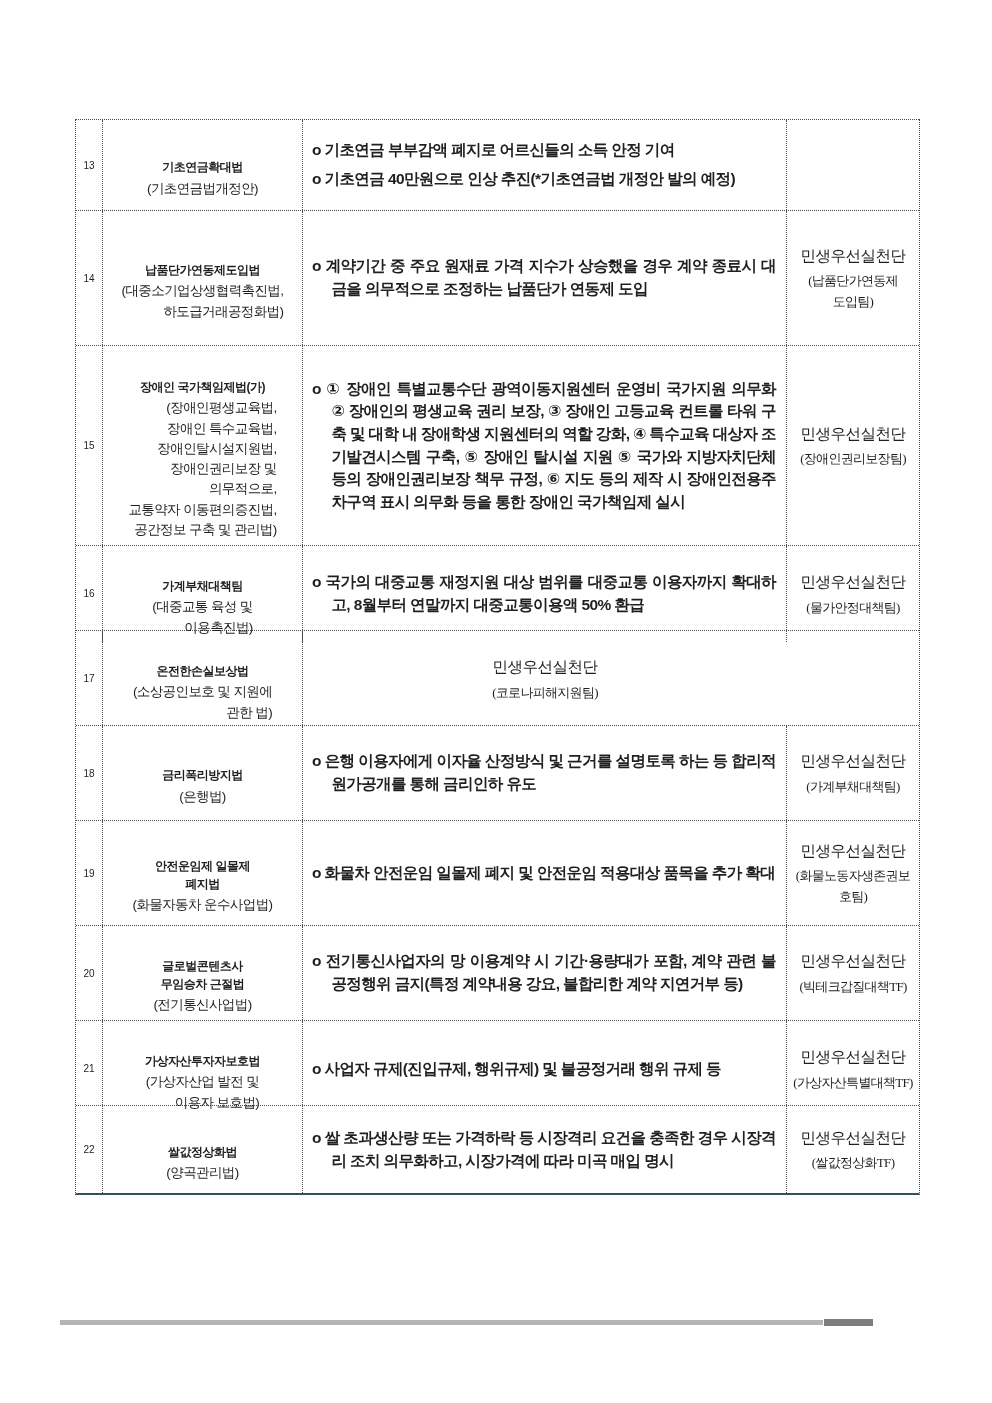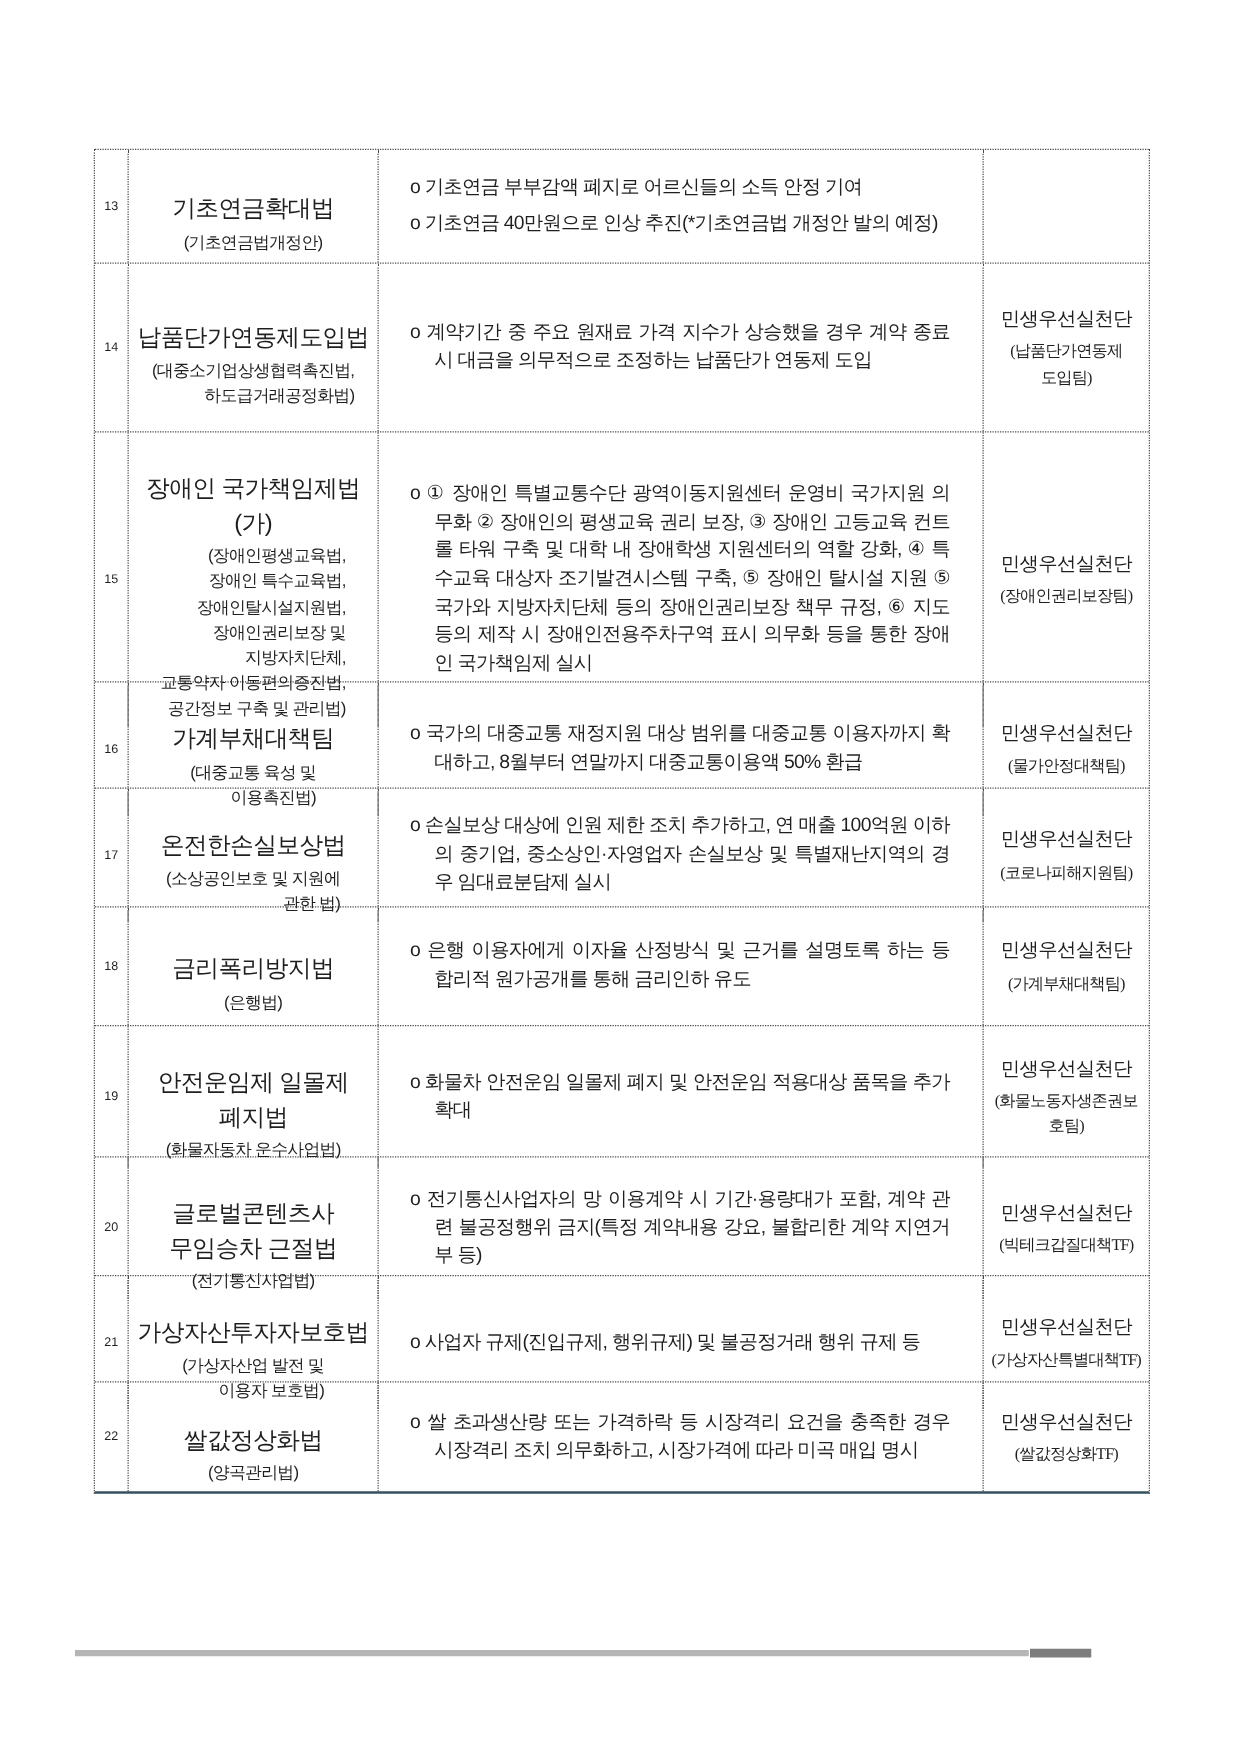--- a/index.html
+++ b/index.html
@@ -36,34 +36,35 @@
     border-right:1px dotted #4a4a4a;
     align-items:center;
     font-size:10px;
   }
   .c-law{
     border-right:1px dotted #4a4a4a;
     align-items:center;
     text-align:center;
     padding:4px 2px;
   }
-  .law-title{font-size:19px;font-weight:normal;line-height:1.45;letter-spacing:-0.5px;margin-top:28px;}
+  .law-title{font-size:12px;font-weight:bold;line-height:1.45;letter-spacing:-0.5px;margin-top:28px;}
   .law-sub{font-size:13.5px;line-height:1.5;letter-spacing:-0.6px;margin-top:2px;text-align:right;}
   .c-content{
     border-right:1px dotted #4a4a4a;
     padding:4px 10px 4px 9px;
   }
   .c-content p{
-    margin:3px 16px;
+    margin:3px 0;
     font-size:15.5px;
     line-height:1.46;
     letter-spacing:-0.6px;
     text-align:justify;
     padding-left:1.25em;
     text-indent:-1.25em;
+    font-weight:bold;
   }
   .c-team{
     align-items:center;
     text-align:center;
     padding:4px 4px;
     font-family:Liberation Serif, serif;
   }
   .team-main{font-size:15.5px;letter-spacing:-0.5px;line-height:1.5;}
   .team-sub{font-size:13px;letter-spacing:-0.7px;line-height:1.55;margin-top:4px;}
   .hscrollbar{
@@ -141,21 +142,21 @@
     </div>
     <div class="cell c-law">
       <div class="law-title">
             <div>장애인 국가책임제법(가)</div>
           </div>
       <div class="law-sub">
             <div>(장애인평생교육법,</div>
             <div>장애인 특수교육법,</div>
             <div>장애인탈시설지원법,</div>
             <div>장애인권리보장 및</div>
-            <div>지방자치단체,</div>
+            <div>의무적으로,</div>
             <div>교통약자 이동편의증진법,</div>
             <div>공간정보 구축 및 관리법)</div>
           </div>
     </div>
     <div class="cell c-content">
           <p>o  ① 장애인 특별교통수단 광역이동지원센터 운영비 국가지원 의무화  ② 장애인의 평생교육 권리 보장, ③ 장애인 고등교육 컨트롤 타워 구축 및  대학 내 장애학생 지원센터의 역할 강화, ④ 특수교육 대상자 조기발견시스템 구축, ⑤ 장애인 탈시설 지원 ⑤ 국가와 지방자치단체 등의 장애인권리보장 책무 규정, ⑥ 지도 등의 제작 시 장애인전용주차구역 표시 의무화 등을 통한 장애인 국가책임제 실시</p>
         </div>
     <div class="cell c-team">
       <div class="team-main">민생우선실천단</div>
       <div class="team-sub">
@@ -192,23 +193,20 @@
     </div>
     <div class="cell c-law">
       <div class="law-title">
             <div>온전한손실보상법</div>
           </div>
       <div class="law-sub">
             <div>(소상공인보호 및 지원에</div>
             <div>관한 법)</div>
           </div>
     </div>
-    <div class="cell c-content">
-          <p>o  손실보상 대상에 인원 제한 조치 추가하고, 연 매출 100억원 이하의 중기업, 중소상인·자영업자 손실보상 및 특별재난지역의 경우 임대료분담제 실시</p>
-        </div>
     <div class="cell c-team">
       <div class="team-main">민생우선실천단</div>
       <div class="team-sub">
             <div>(코로나피해지원팀)</div>
           </div>
     </div>
   </div>
       <div class="t-row" style="height: 95px;">
     <div class="cell c-no">
       <span>18</span>

